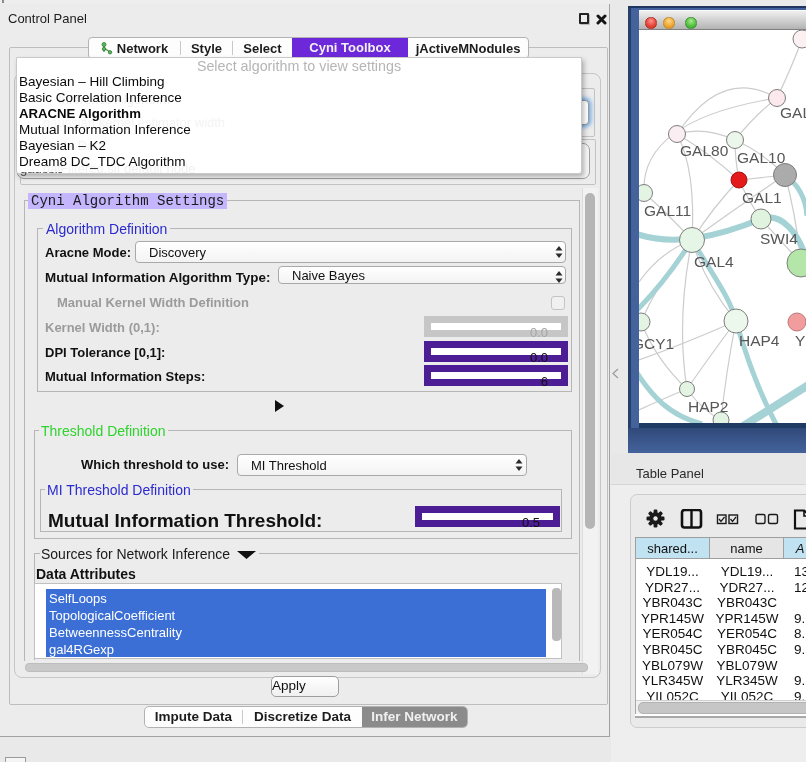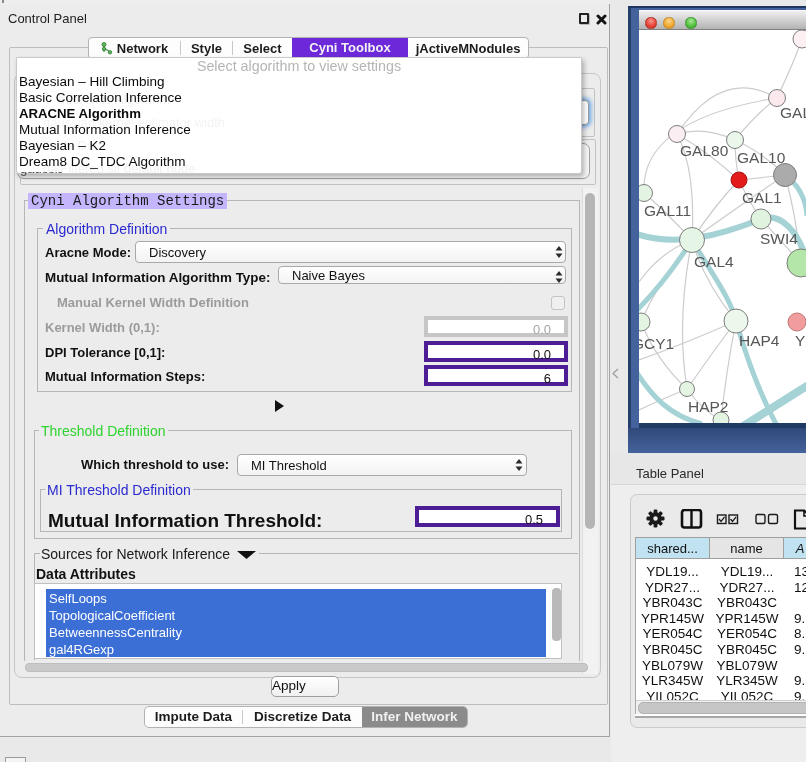--- a/index.html
+++ b/index.html
@@ -309,21 +309,21 @@
   </div>
 
   <div class="abs" style="left:25px;top:247px;width:181px;height:14px;background:#f1f1f1;border-top:1px solid #cfcfcf;"></div>
   <div class="abs" style="left:27px;top:249px;width:180px;height:10px;background:#c6c6c6;border:1px solid #b2b2b2;border-radius:5px;"></div>
   <div class="abs" style="left:24px;top:261px;width:182px;height:2px;background:#fff;border-bottom:1px solid #a8a8a8;"></div>
 </div>
 
 <style>
 .combo{background:linear-gradient(#ffffff,#f3f3f3);border:1px solid #a9a9a9;border-radius:4px;font-size:13px;color:#111;display:flex;align-items:center;box-sizing:border-box;}
 .grid3 div:nth-child(3n){padding-left:10px;}
-.field{background:#fff;border:4px solid #4c1d95;box-sizing:border-box;font-size:13px;color:#111;text-align:right;padding-right:13px;line-height:19px;}
+.field{background:#fff;border:7px solid #4c1d95;box-sizing:border-box;font-size:13px;color:#111;text-align:right;padding-right:13px;line-height:19px;}
 </style>
 
 <svg class="abs" style="left:555px;top:246px;z-index:5;" width="8" height="12">
     <path d="M4 0 L7.5 4.5 H0.5 Z" fill="#2a2a2a"></path>
     <path d="M4 12 L7.5 7.5 H0.5 Z" fill="#2a2a2a"></path>
   </svg>
 <svg class="abs" style="left:555px;top:271px;z-index:5;" width="8" height="12">
     <path d="M4 0 L7.5 4.5 H0.5 Z" fill="#2a2a2a"></path>
     <path d="M4 12 L7.5 7.5 H0.5 Z" fill="#2a2a2a"></path>
   </svg>

